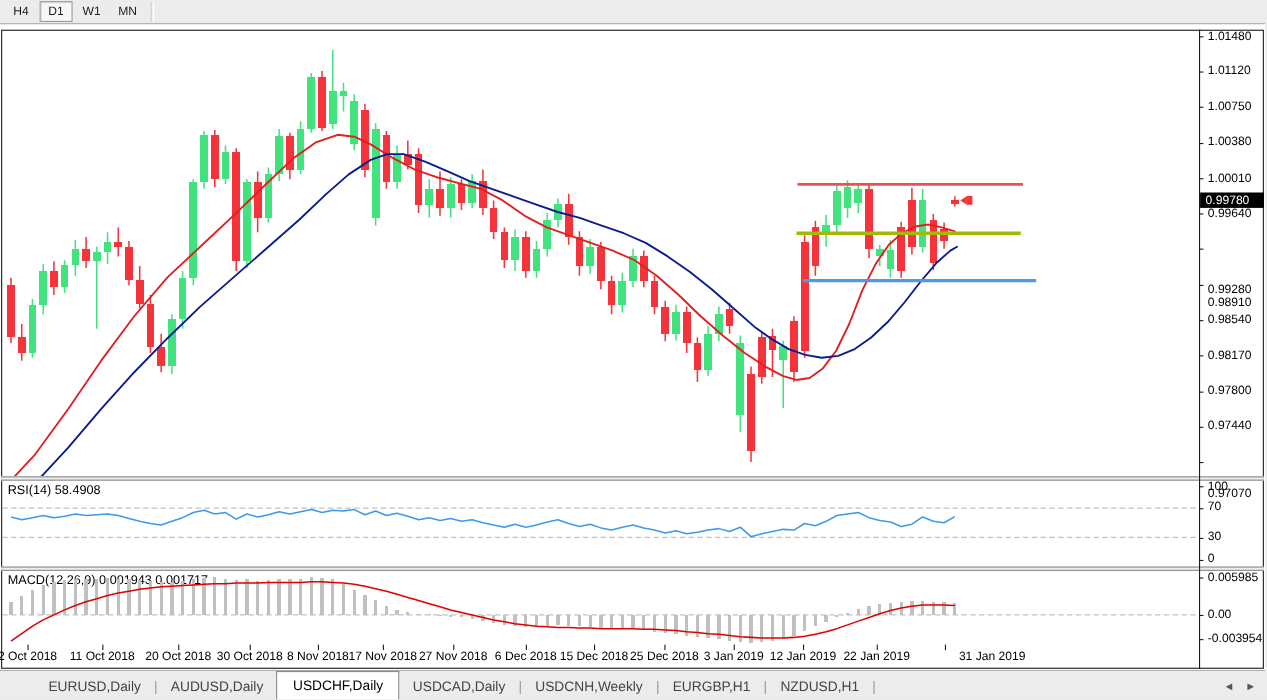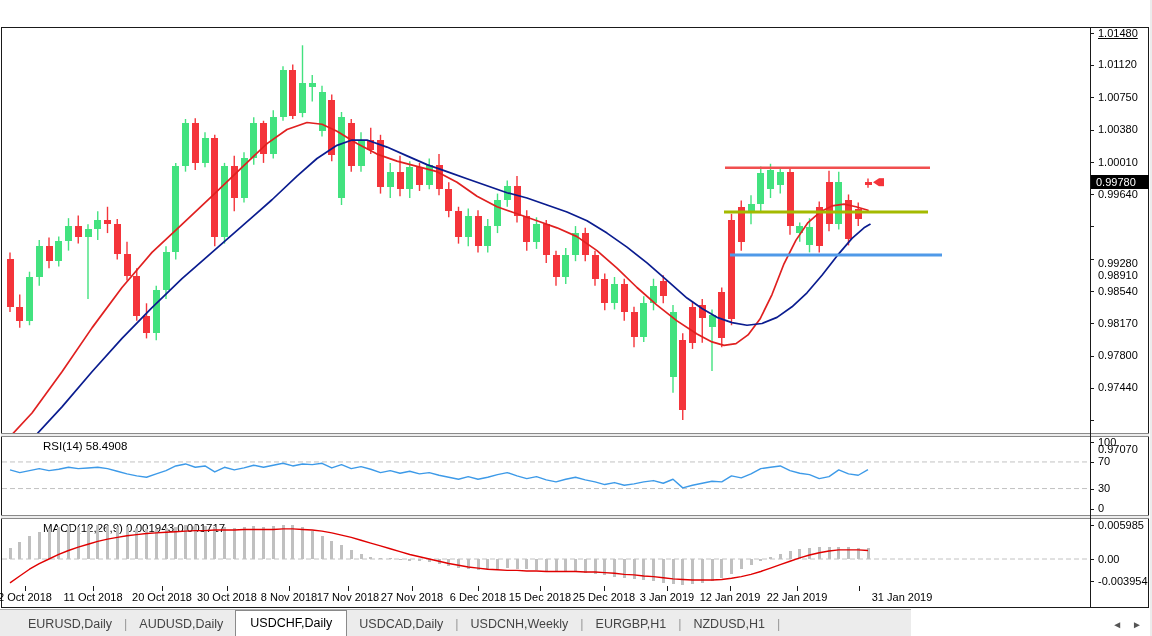--- a/index.html
+++ b/index.html
@@ -35,53 +35,60 @@
   .pane-sep {
     position:absolute; left:1px; width:1148px; height:4px;
     background:#ededed; border-top:1px solid #8a8a8a; border-bottom:1px solid #8a8a8a;
   }
   #axis-vline { position:absolute; left:1090px; top:27px; width:1px; height:581px; background:#1a1a1a; }
   #chart-title {
     position:absolute; left:10px; top:33px; font-size:12px; color:#000;
     letter-spacing:0.1px;
   }
   #chart-title .tri { font-size:9px; margin-right:6px; }
-  .pane-label { position:absolute; left:7px; font-size:11.5px; color:#000;margin-left:36px; }
+  .pane-label { position:absolute; left:7px; font-size:11.5px; color:#000; }
   svg.pane { position:absolute; }
   .axis-label { position:absolute; left:1098px; font-size:11px; color:#000; line-height:11px; }
   .axis-tick  { position:absolute; left:1090px; width:4px; height:1px; background:#1a1a1a; }
   #price-badge {
     position:absolute; left:1091px; width:58px; height:14px;
     background:#000; color:#fff; font-size:11px; line-height:14px; padding-left:5px;
   }
   .date-label { position:absolute; top:591px; font-size:11px; color:#000; transform:translateX(-50%); white-space:nowrap; }
   .date-tick  { position:absolute; top:586px; width:1px; height:5px; background:#1a1a1a; }
   
   #tabbar {
-    position:absolute; left:0; top:609px; width:911px; height:27px;
+    position:absolute; left:0; top:609px; width:1152px; height:27px;
     background:#ececec; border-top:1px solid #b0b0b0;
-    display:flex; align-items:flex-end; padding-left:16px; font-size:12.5px;
+    display:flex; align-items:flex-end; padding-left:32px; font-size:12.5px;
   }
   .sym-tab {
     padding:4px 12px 5px 12px; color:#444; cursor:default; white-space:nowrap;
   }
   .sym-tab.active {
     background:#ffffff; color:#000;
     border:1px solid #8a8a8a; border-bottom:none;
     padding:5px 14px 7px 14px; margin-bottom:-1px;
   }
   .tab-sep { color:#999; padding:4px 0 5px 0; }
   #tab-arrows { position:absolute; right:8px; bottom:6px; display:flex; gap:10px; }
   .tab-arrow { font-size:10px; color:#555; cursor:default; }
 </style>
 </head>
 <body>
 
 <div id="app">
 
+  <div id="toolbar">
+      <div class="tf-btn">H4</div>
+      <div class="tf-btn active">D1</div>
+      <div class="tf-btn">W1</div>
+      <div class="tf-btn">MN</div>
+      <div class="tf-sep"></div>
+    </div>
 
   <div id="chart-frame"></div>
 
 
   <svg class="pane" id="price-svg" style="left:2px; top:28px;" width="1088" height="405">
       <line x1="8" x2="8" y1="224.3999999999992" y2="284.0767999999995" stroke="#f4343a" stroke-width="1.4"></line>
       <rect x="4.5" y="231.42079999999942" width="7" height="47.39039999999966" fill="#f4343a" shape-rendering="crispEdges"></rect>
       <line x1="17.75" x2="17.75" y1="266.52479999999946" y2="299.87359999999967" stroke="#f4343a" stroke-width="1.4"></line>
       <rect x="14.25" y="278.8111999999991" width="7" height="14.041600000000415" fill="#f4343a" shape-rendering="crispEdges"></rect>
       <line x1="27.5" x2="27.5" y1="243.70719999999903" y2="297.240799999999" stroke="#42e27f" stroke-width="1.4"></line>
@@ -371,21 +378,21 @@
       <rect x="835.25" y="27.50400000000002" width="3" height="12.495999999999981" fill="#c0c0c0" shape-rendering="crispEdges"></rect>
       <rect x="845" y="28.072000000000003" width="3" height="11.927999999999997" fill="#c0c0c0" shape-rendering="crispEdges"></rect>
       <rect x="854.75" y="28.639999999999986" width="3" height="11.360000000000014" fill="#c0c0c0" shape-rendering="crispEdges"></rect>
       <rect x="864.5" y="29.20799999999997" width="3" height="10.79200000000003" fill="#c0c0c0" shape-rendering="crispEdges"></rect>
       <polyline points="8,63.855999999999995 17.75,57.039999999999964 27.5,50.224000000000046 37.25,44.54399999999998 47,40 56.75,35.45600000000002 66.5,31.480000000000018 76.25,28.072000000000003 86,25.23199999999997 95.75,22.392000000000053 105.5,20.120000000000005 115.25,18.416000000000054 125,16.71199999999999 134.75,15.576000000000022 144.5,14.440000000000055 154.25,13.871999999999957 164,13.303999999999974 173.75,12.73599999999999 183.5,12.168000000000006 193.25,11.600000000000023 203,11.600000000000023 212.75,11.032000000000039 222.5,11.032000000000039 232.25,11.032000000000039 242,10.464000000000055 251.75,10.464000000000055 261.5,10.464000000000055 271.25,10.464000000000055 281,9.895999999999958 290.75,9.895999999999958 300.5,10.464000000000055 310.25,11.032000000000039 320,12.168000000000006 329.75,13.871999999999957 339.5,16.144000000000005 349.25,18.416000000000054 359,21.255999999999972 368.75,24.096000000000004 378.5,26.936000000000035 388.25,29.775999999999954 398,32.615999999999985 407.75,35.45600000000002 417.5,37.72799999999995 427.25,40 437,42.27200000000005 446.75,44.54399999999998 456.5,46.24800000000005 466.25,47.952 476,49.087999999999965 485.75,50.224000000000046 495.5,50.79200000000003 505.25,51.360000000000014 515,51.360000000000014 524.75,51.928 534.5,51.928 544.25,52.49599999999998 554,52.49599999999998 563.75,52.49599999999998 573.5,52.49599999999998 583.25,53.063999999999965 593,53.063999999999965 602.75,53.63199999999995 612.5,54.200000000000045 622.25,55.33600000000001 632,55.903999999999996 641.75,57.039999999999964 651.5,57.60799999999995 661.25,58.74400000000003 671,59.879999999999995 680.75,60.44799999999998 690.5,61.01599999999996 700.25,61.01599999999996 710,61.01599999999996 719.75,60.44799999999998 729.5,59.31200000000001 739.25,57.60799999999995 749,55.33600000000001 758.75,52.49599999999998 768.5,49.087999999999965 778.25,45.67999999999995 788,42.27200000000005 797.75,38.86400000000003 807.5,36.024 817.25,33.75199999999995 827,32.048 836.75,30.912000000000035 846.5,30.912000000000035 856.25,30.912000000000035 866,31.480000000000018" fill="none" stroke="#e00000" stroke-width="1.4" stroke-linejoin="round"></polyline>
     </svg>
 
   <div id="axis-vline"></div>
   <div id="axis-col">
       <div class="axis-tick" style="top: 33px;"></div>
-      <div class="axis-label" style="top: 27.5px; text-decoration: underline;">1.01480</div>
+      <div class="axis-label" style="top: 27.5px;">1.01480</div>
       <div class="axis-tick" style="top: 64.5936px;"></div>
       <div class="axis-label" style="top: 59.0936px;">1.01120</div>
       <div class="axis-tick" style="top: 97.0648px;"></div>
       <div class="axis-label" style="top: 91.5648px;">1.00750</div>
       <div class="axis-tick" style="top: 129.536px;"></div>
       <div class="axis-label" style="top: 124.036px;">1.00380</div>
       <div class="axis-tick" style="top: 162.007px;"></div>
       <div class="axis-label" style="top: 156.507px;">1.00010</div>
       <div class="axis-tick" style="top: 194.478px;"></div>
       <div class="axis-label" style="top: 188.978px;">0.99640</div>

